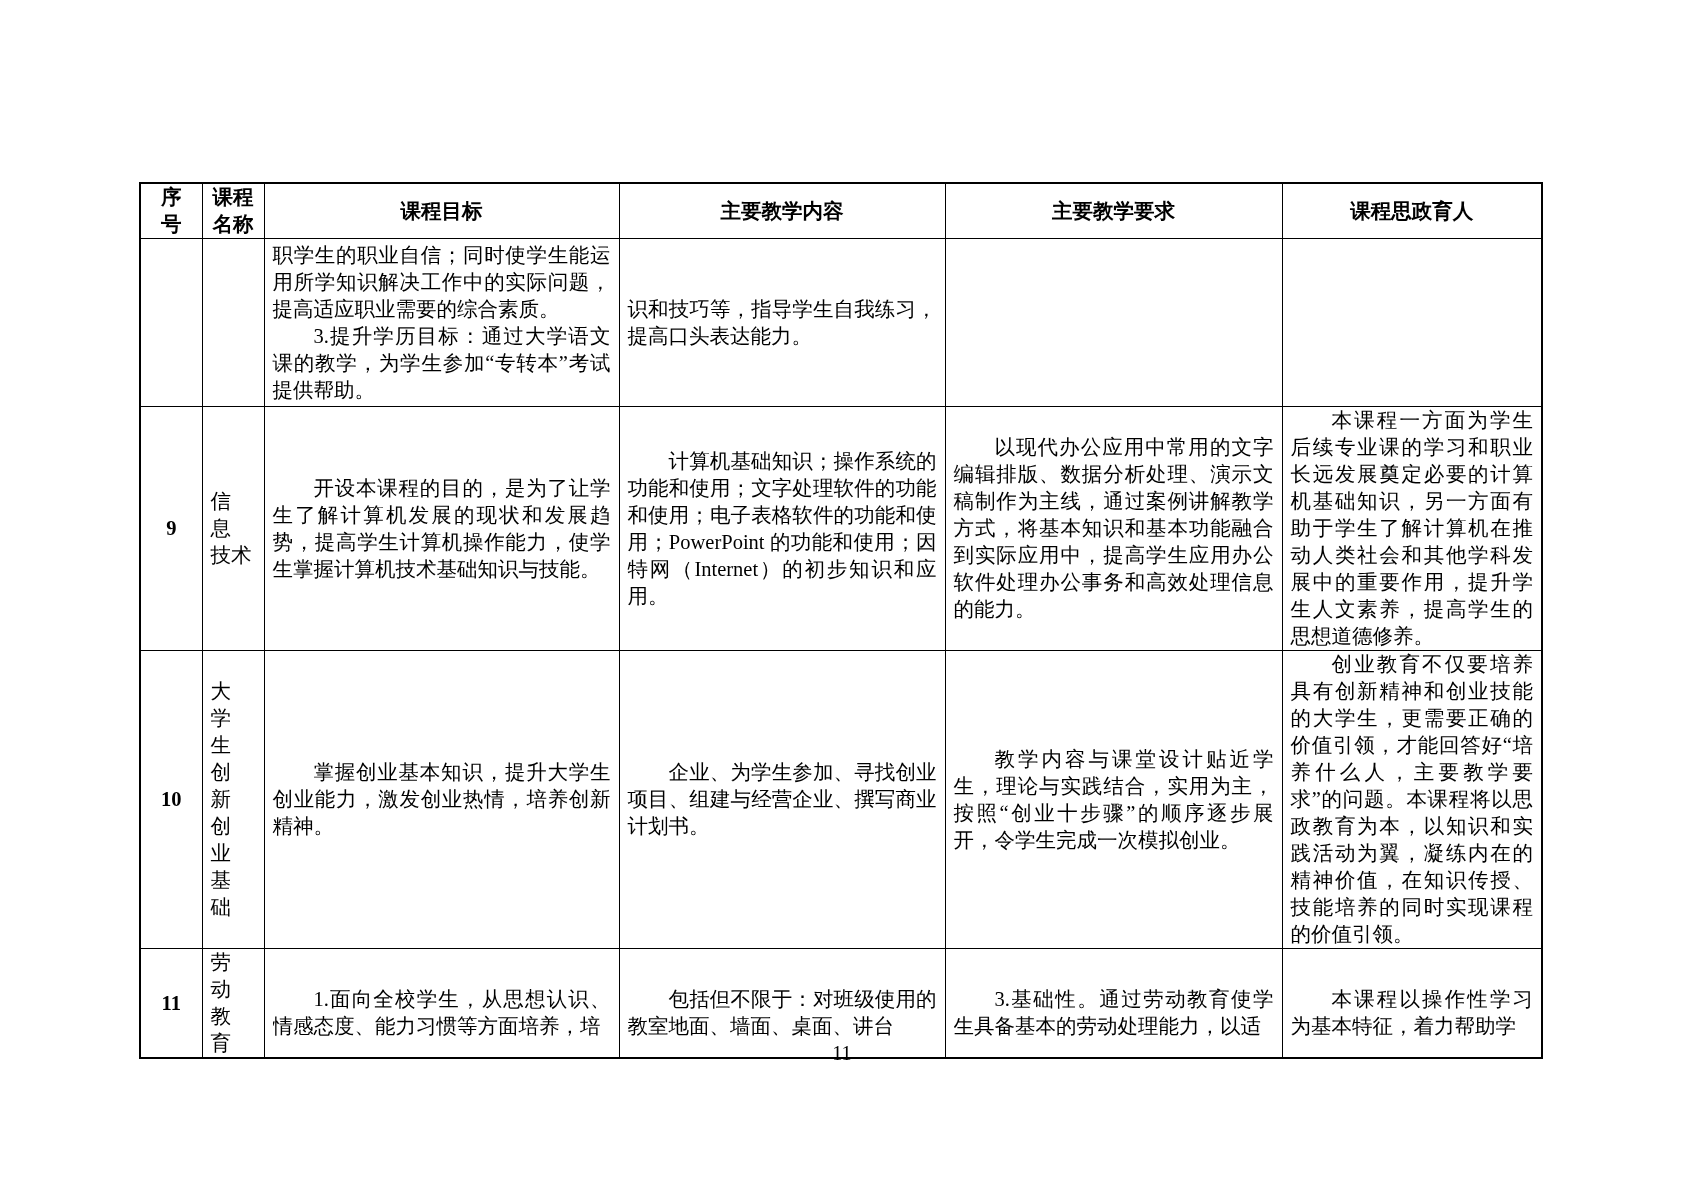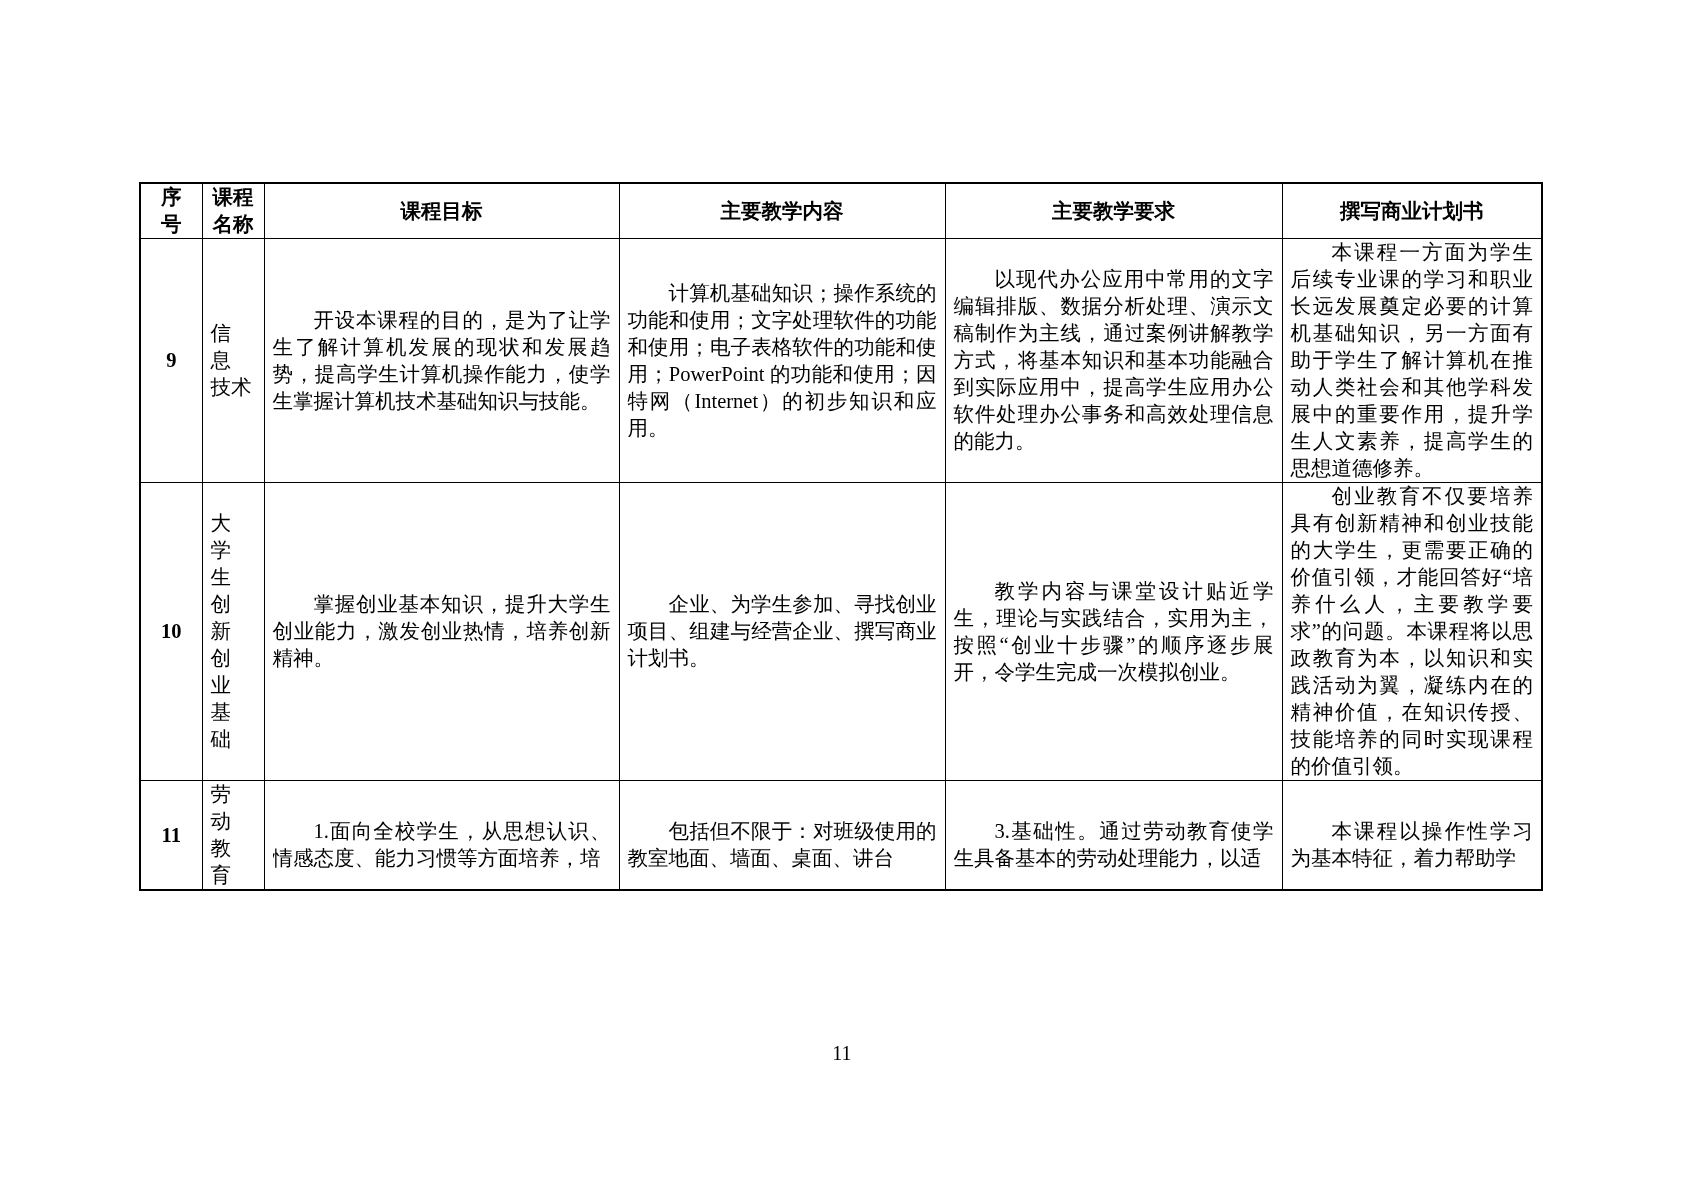--- a/index.html
+++ b/index.html
@@ -80,23 +80,34 @@
 
     <tbody>
         <tr class="hdr">
       <th>序
 号</th>
       <th>课程
 名称</th>
       <th>课程目标</th>
       <th>主要教学内容</th>
       <th>主要教学要求</th>
-      <th>撰写商业计划书</th>
+      <th>课程思政育人</th>
     </tr>
 
+    <tr class="cont">
+      <td class="num vtop"></td>
+      <td class="cname vtop"></td>
+      <td class="vtop just">
+        <p class="para">职学生的职业自信；同时使学生能运用所学知识解决工作中的实际问题，提高适应职业需要的综合素质。</p>
+        <p class="para ind">3.提升学历目标：通过大学语文课的教学，为学生参加“专转本”考试提供帮助。</p>
+      </td>
+      <td class="vtop just">识和技巧等，指导学生自我练习，提高口头表达能力。</td>
+      <td class="vtop"></td>
+      <td class="vtop"></td>
+    </tr>
 
     <tr class="r9">
       <td class="num">9</td>
       <td class="cname">信 息
 技术</td>
       <td class="just">
         <p class="para ind">开设本课程的目的，是为了让学生了解计算机发展的现状和发展趋势，提高学生计算机操作能力，使学生掌握计算机技术基础知识与技能。</p>
       </td>
       <td class="just">
         <p class="para ind">计算机基础知识；操作系统的功能和使用；文字处理软件的功能和使用；电子表格软件的功能和使用；PowerPoint 的功能和使用；因特网（Internet）的初步知识和应用。</p>

